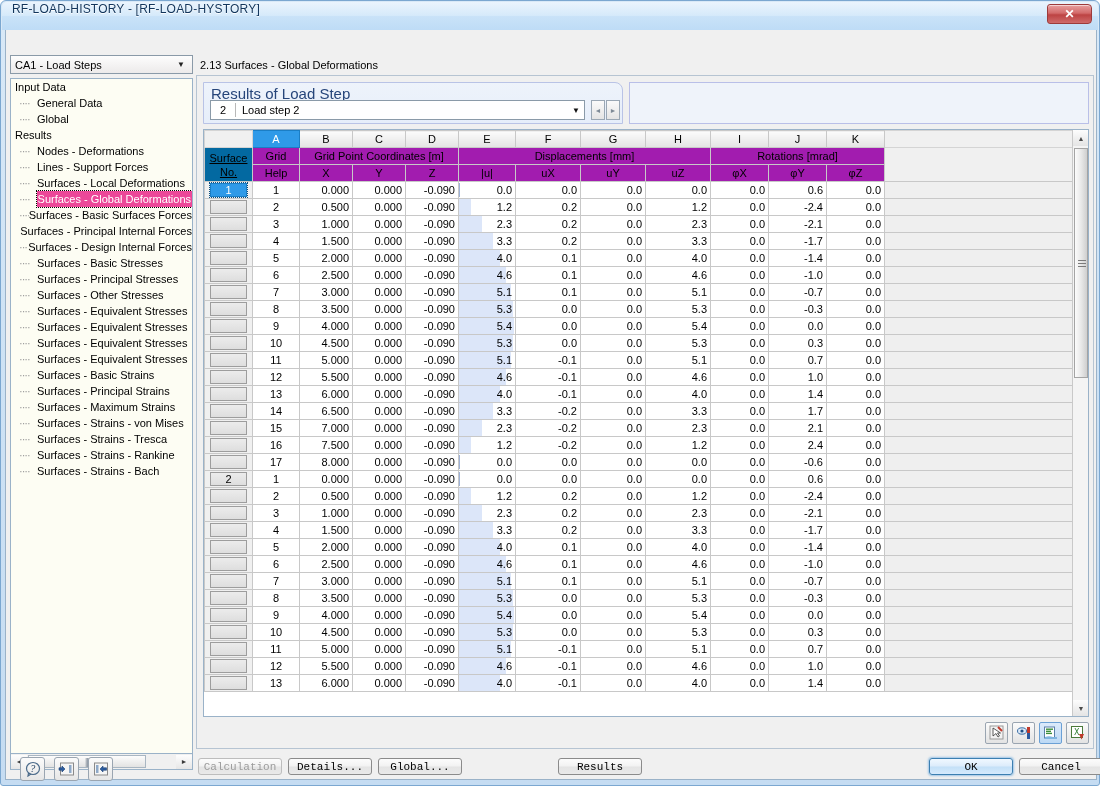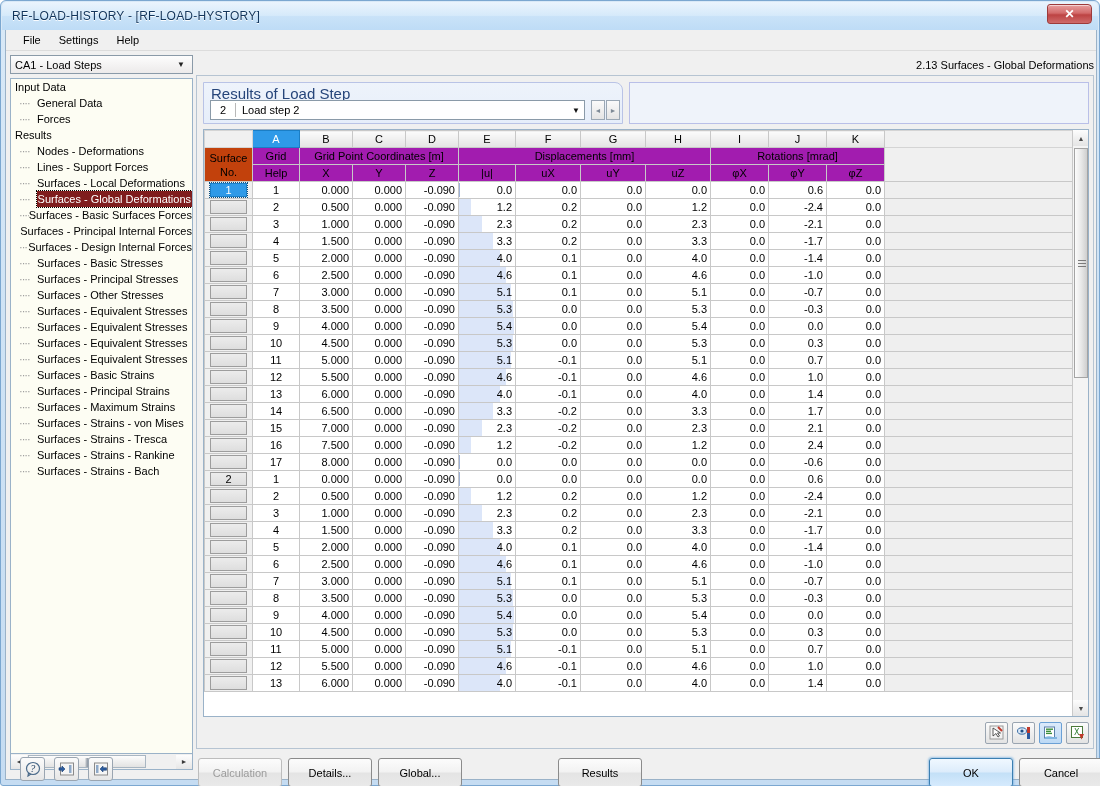--- a/index.html
+++ b/index.html
@@ -18,21 +18,21 @@
     width: 1100px; height: 786px;
     background: linear-gradient(to bottom, #d9e9f7 0%, #cfe3f5 40%, #c5dcf2 100%);
     border: 1px solid #7ba7d0;
     border-radius: 6px 6px 3px 3px;
     padding: 0;
   }
   #titlebar {
     position: absolute; left: 1px; top: 1px; right: 1px; height: 28px;
     background: linear-gradient(to bottom, #eaf4fd 0%, #d6eafa 48%, #c9e2f8 52%, #bedcf6 100%);
     border-radius: 5px 5px 0 0;
-    display: flex; align-items: center;
+    display: flex; 
   }
   #title-text {
     margin-left: 10px;
     font-size: 12px;
     color: #12355b;
     text-shadow: 0 1px 0 rgba(255,255,255,.9);
     letter-spacing: .2px;
   }
   #close-btn {
     position: absolute; right: 6px; top: 2px;
@@ -102,21 +102,21 @@
     display: flex; align-items: center;
     cursor: default;
   }
   .tree-row.child { padding-left: 8px; }
   .dashes {
     display: inline-block; width: 18px;
     color: #999; font-size: 11px; letter-spacing: -1px;
     overflow: hidden;
   }
   .tree-label.selected {
-    background: #7f1d1d; color: #fff;
+    background: #ec4899; color: #fff;
     outline: 1px dotted #000;
     padding: 0 1px;
   }
   #tree-hscroll {
     position: absolute; left: 0; top: 699px;
     width: 183px; height: 16px;
     background: #f0f0f0; border: 1px solid #9ab2c8; border-top: none;
     display: flex; align-items: center;
   }
   .sb-arrow {
@@ -141,21 +141,20 @@
   #mainpanel {
     position: absolute; left: 190px; top: 25px;
     width: 898px; height: 694px;
   }
   #section-title {
     position: absolute; left: 0; top: 0; width: 898px; height: 20px;
     line-height: 20px;
     font-size: 11px; color: #000;
     padding-left: 4px;
     background: #f0f0f0;
-    text-align: right;
   }
   #main-box {
     position: absolute; left: 0; top: 20px;
     width: 898px; height: 674px;
     background: #f0f0f0;
     border: 1px solid #b6c4d2;
   }
 
   
   #loadstep-group {
@@ -237,21 +236,22 @@
     background: #2f9ae8; color: #fff; border-color: #1b7ec5;
   }
   .hdr-letter td.nohdr { background: #f0f0f0; border-color: #d4d4d4; }
   .hdr-group td, .hdr-sub td {
     background: #a21caf;
     border: 1px solid #c8c8c8;
     text-align: center;
     height: 17px;
   }
   .hdr-group td.corner, .hdr-sub td.corner {
-    background: #c2410c;
+    background: #0369a1;
+    text-decoration: underline;
   }
   td.blankfill { background: #f0f0f0; border-color: #d4d4d4; }
 
   td.surfno {
     background: #f0f0f0;
     text-align: center;
     padding: 0;
   }
   td.surfno > div {
     height: 14px; margin: 1px 2px;
@@ -336,69 +336,65 @@
     position: absolute; top: 6px;
     width: 25px; height: 24px;
     background: linear-gradient(to bottom,#fbfbfb,#e6e6e6);
     border: 1px solid #9aa5b1;
     border-radius: 3px;
     display: flex; align-items: center; justify-content: center;
     cursor: pointer;
   }
   .btn {
     position: absolute; top: 7px;
-    height: 29px;
+    height: 17px;
     background: linear-gradient(to bottom,#fcfcfc 0%,#f2f2f2 48%,#e4e4e4 52%,#e9e9e9 100%);
     border: 1px solid #8b8b8b;
     border-radius: 3px;
     font-size: 11px; color: #000;
     display: flex; align-items: center; justify-content: center;
     cursor: pointer;
+    font-family: Liberation Mono, monospace;
   }
   .btn.disabled { color: #9c9c9c; border-color: #bdbdbd; }
   .btn.primary {
     border: 1px solid #3c7fb1;
     background: linear-gradient(to bottom,#f0f8ff 0%,#dcecfb 48%,#c3e0f7 52%,#d5eafd 100%);
     box-shadow: 0 0 2px 1px rgba(90,160,220,.55);
   }
 </style>
 </head>
 <body>
 
 <div id="window">
 
   <div id="titlebar">
     <div id="title-text">RF-LOAD-HISTORY - [RF-LOAD-HYSTORY]</div>
     <div id="close-btn">✕</div>
   </div>
 
   <div id="client">
 
-    <div id="menubar">
-      <div class="menu-item">File</div>
-      <div class="menu-item">Settings</div>
-      <div class="menu-item">Help</div>
-    </div>
 
     <div id="leftpanel">
       <div id="nav-combo">
         <span>CA1 - Load Steps</span>
         <span class="arrow">▼</span>
       </div>
       <div id="tree">
           <div class="tree-row">
             <span class="tree-label">Input Data</span>
           </div>
           <div class="tree-row child">
             <span class="dashes">····</span>
             <span class="tree-label">General Data</span>
           </div>
           <div class="tree-row child">
             <span class="dashes">····</span>
-            <span class="tree-label">Forces</span>
+            <span class="tree-label">Global</span>
           </div>
           <div class="tree-row">
             <span class="tree-label">Results</span>
           </div>
           <div class="tree-row child">
             <span class="dashes">····</span>
             <span class="tree-label">Nodes - Deformations</span>
           </div>
           <div class="tree-row child">
             <span class="dashes">····</span>

